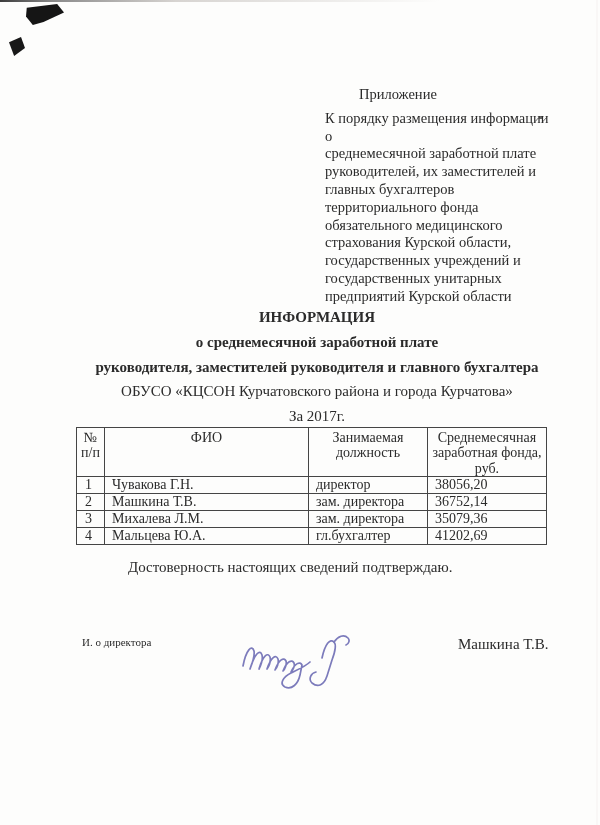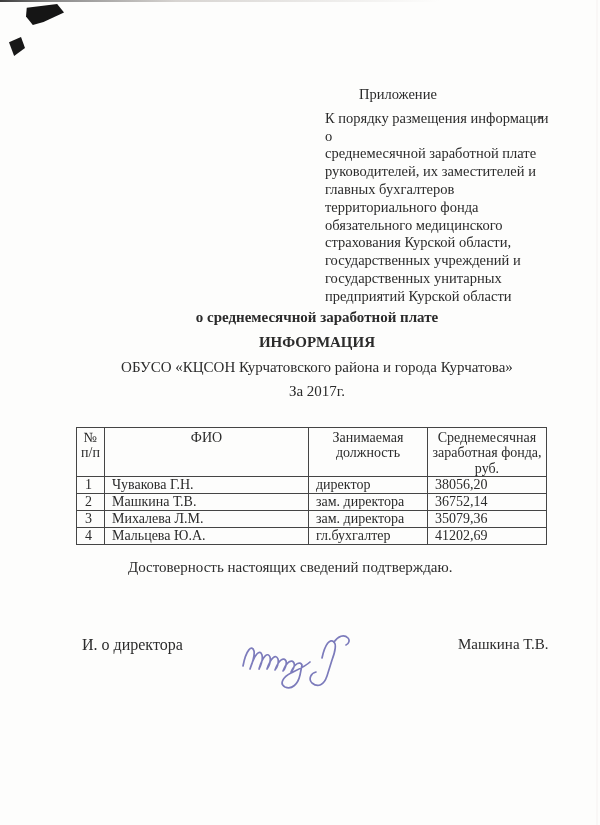--- a/index.html
+++ b/index.html
@@ -62,21 +62,21 @@
   }
   .salary-table th{text-align:center;padding:2px 2px 0 2px;white-space:pre-line;height:44px;}
   .salary-table td{height:16px;}
   .col-num{width:28px;}
   .col-fio{width:204px;}
   .col-pos{width:119px;}
   .col-sal{width:119px;}
   td.cell-num{padding-left:8px;}
   
   .confirmation{position:absolute;left:80px;top:559px;font-size:15px;margin-left:48px;}
-  .signer-role{position:absolute;left:82px;top:636px;font-size:16px;}
+  .signer-role{position:absolute;left:82px;top:636px;font-size:11px;}
   .signer-name{position:absolute;left:458px;top:636px;font-size:15px;}
   .signature{position:absolute;left:238px;top:626px;width:118px;height:68px;}
 </style>
 </head>
 <body>
 
 <div class="page">
 
   <div class="top-edge-line"></div>
   <div class="corner-mark-1"></div>
@@ -92,22 +92,23 @@
 главных бухгалтеров
 территориального фонда
 обязательного медицинского
 страхования Курской области,
 государственных учреждений и
 государственных унитарных
 предприятий Курской области</div>
   </div>
 
   <div class="title-block">
+    <div class="title-line bold">ИНФОРМАЦИЯ</div>
     <div class="title-line bold">о среднемесячной заработной плате</div>
-    <div class="title-line bold">ИНФОРМАЦИЯ</div>
+    <div class="title-line bold">руководителя, заместителей руководителя и главного бухгалтера</div>
     <div class="title-line">ОБУСО «КЦСОН Курчатовского района и города Курчатова»</div>
     <div class="title-line">За 2017г.</div>
   </div>
 
   <table class="salary-table">
     <colgroup>
       <col class="col-num">
         <col class="col-fio">
         <col class="col-pos">
         <col class="col-sal">

